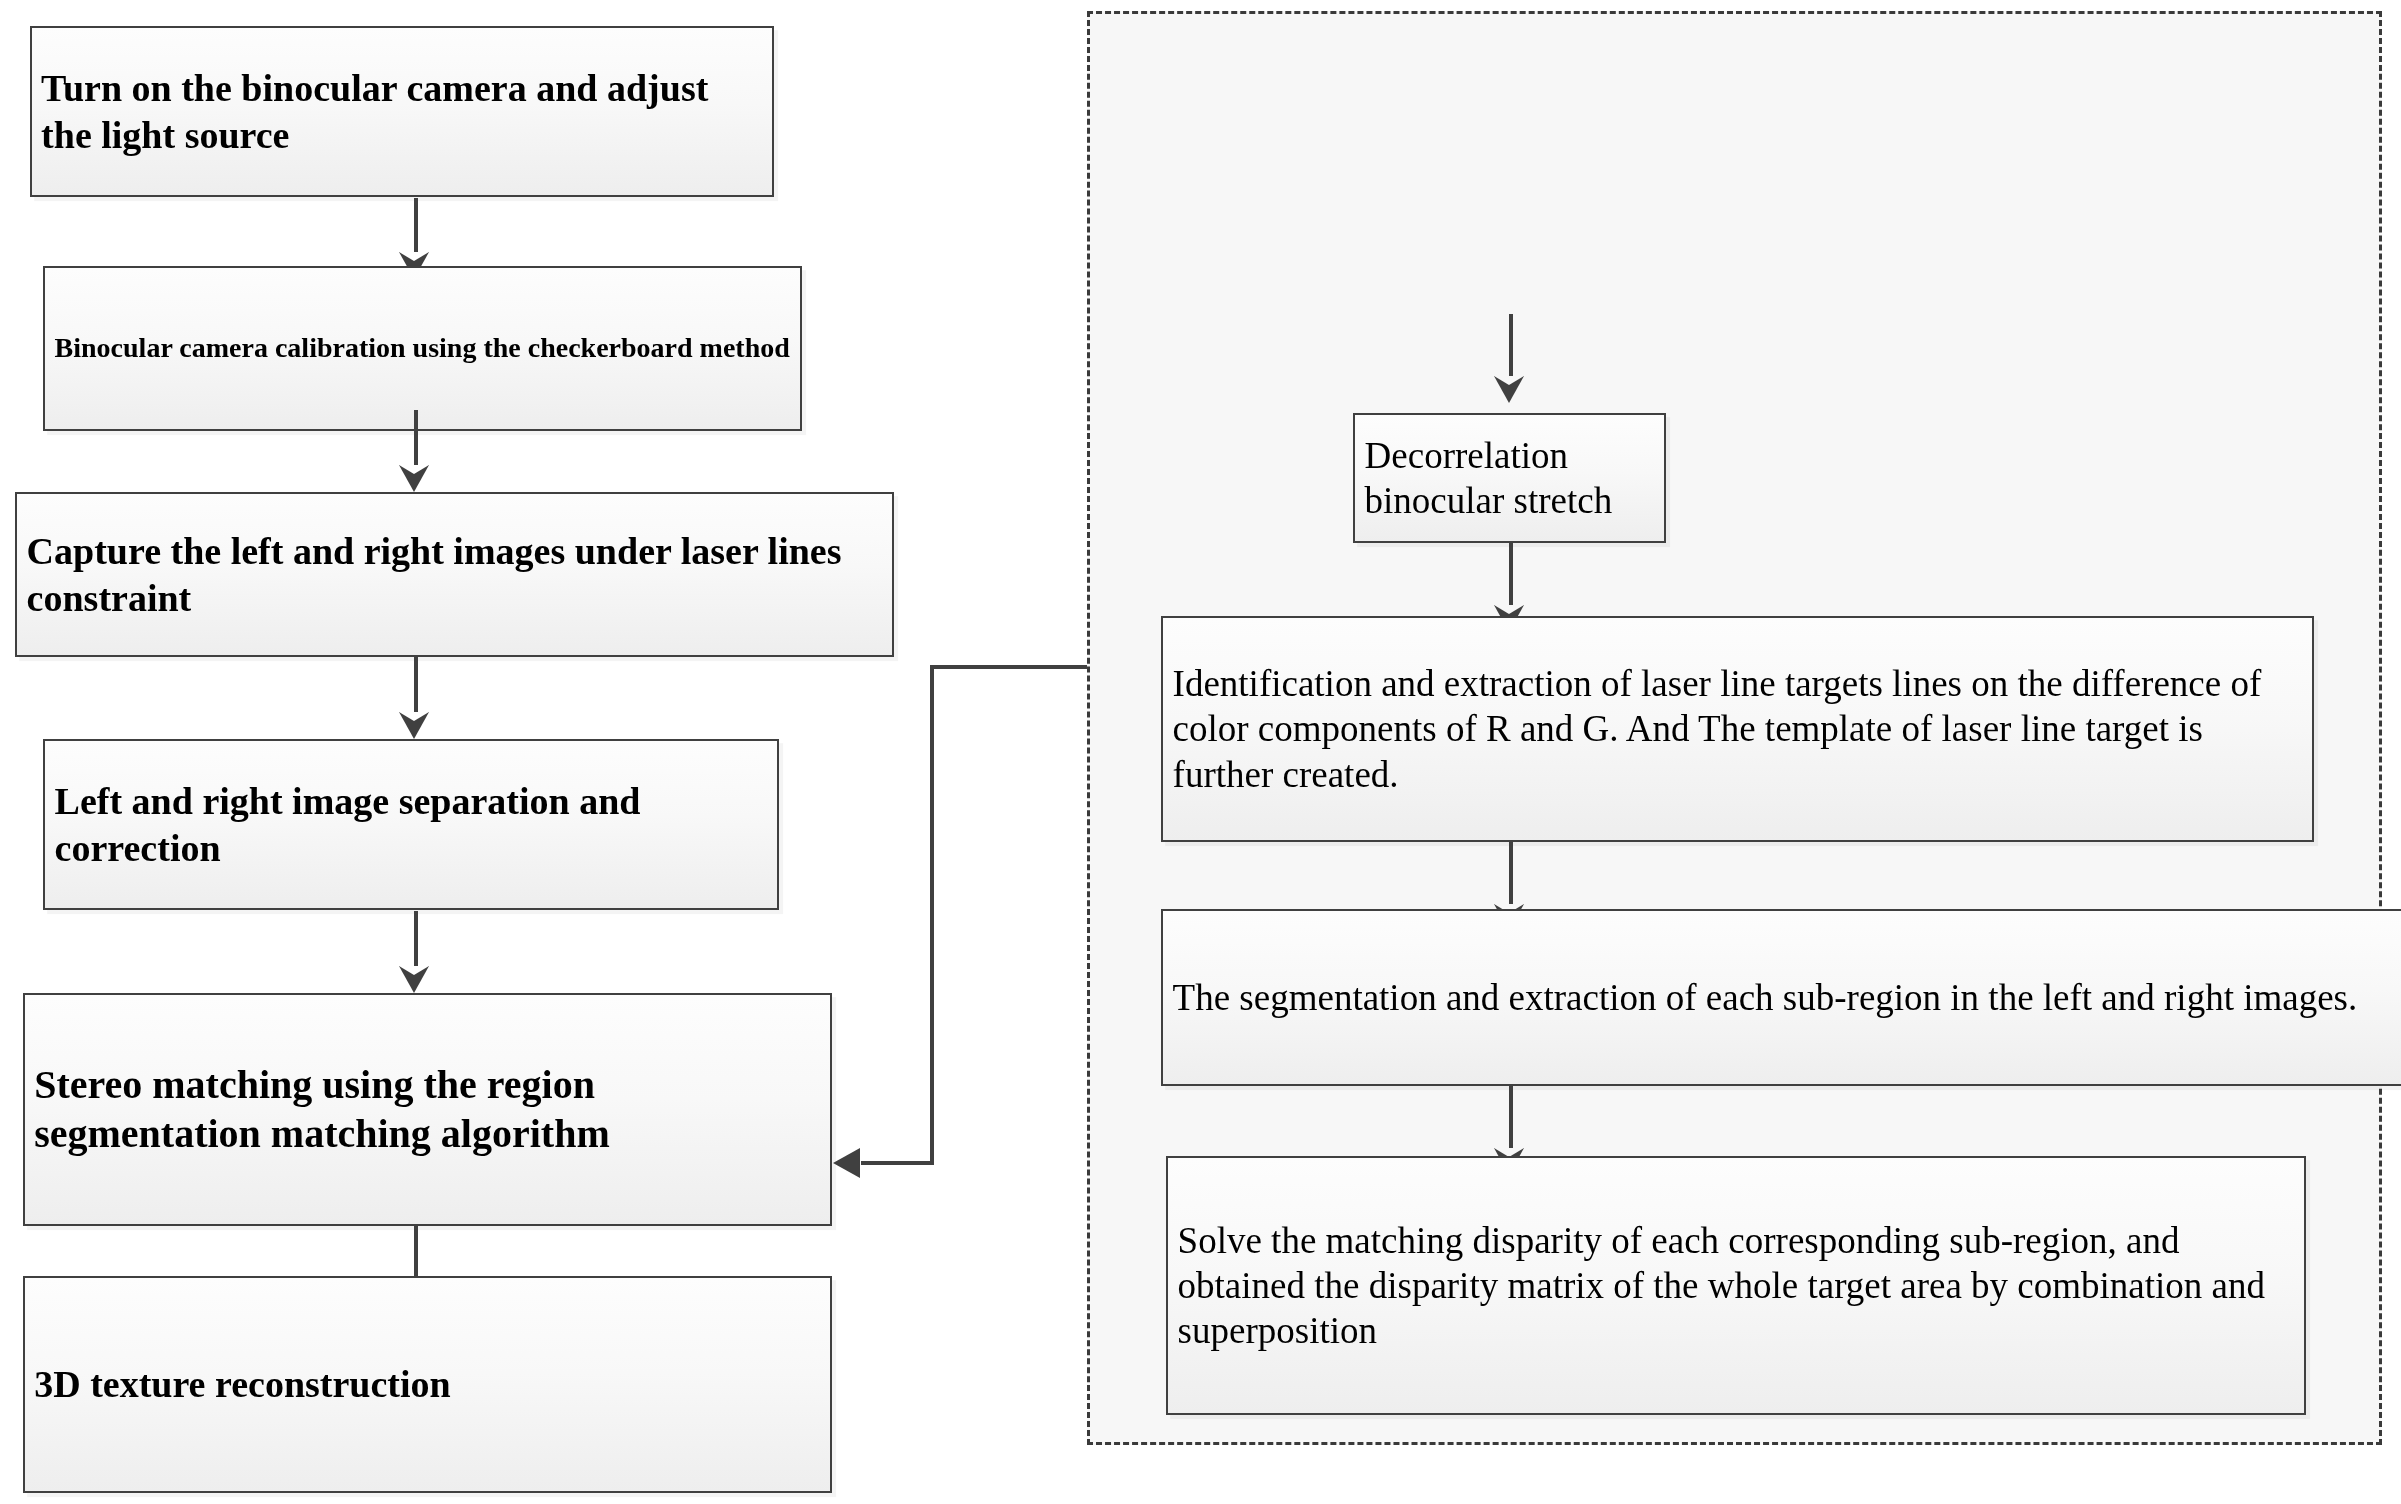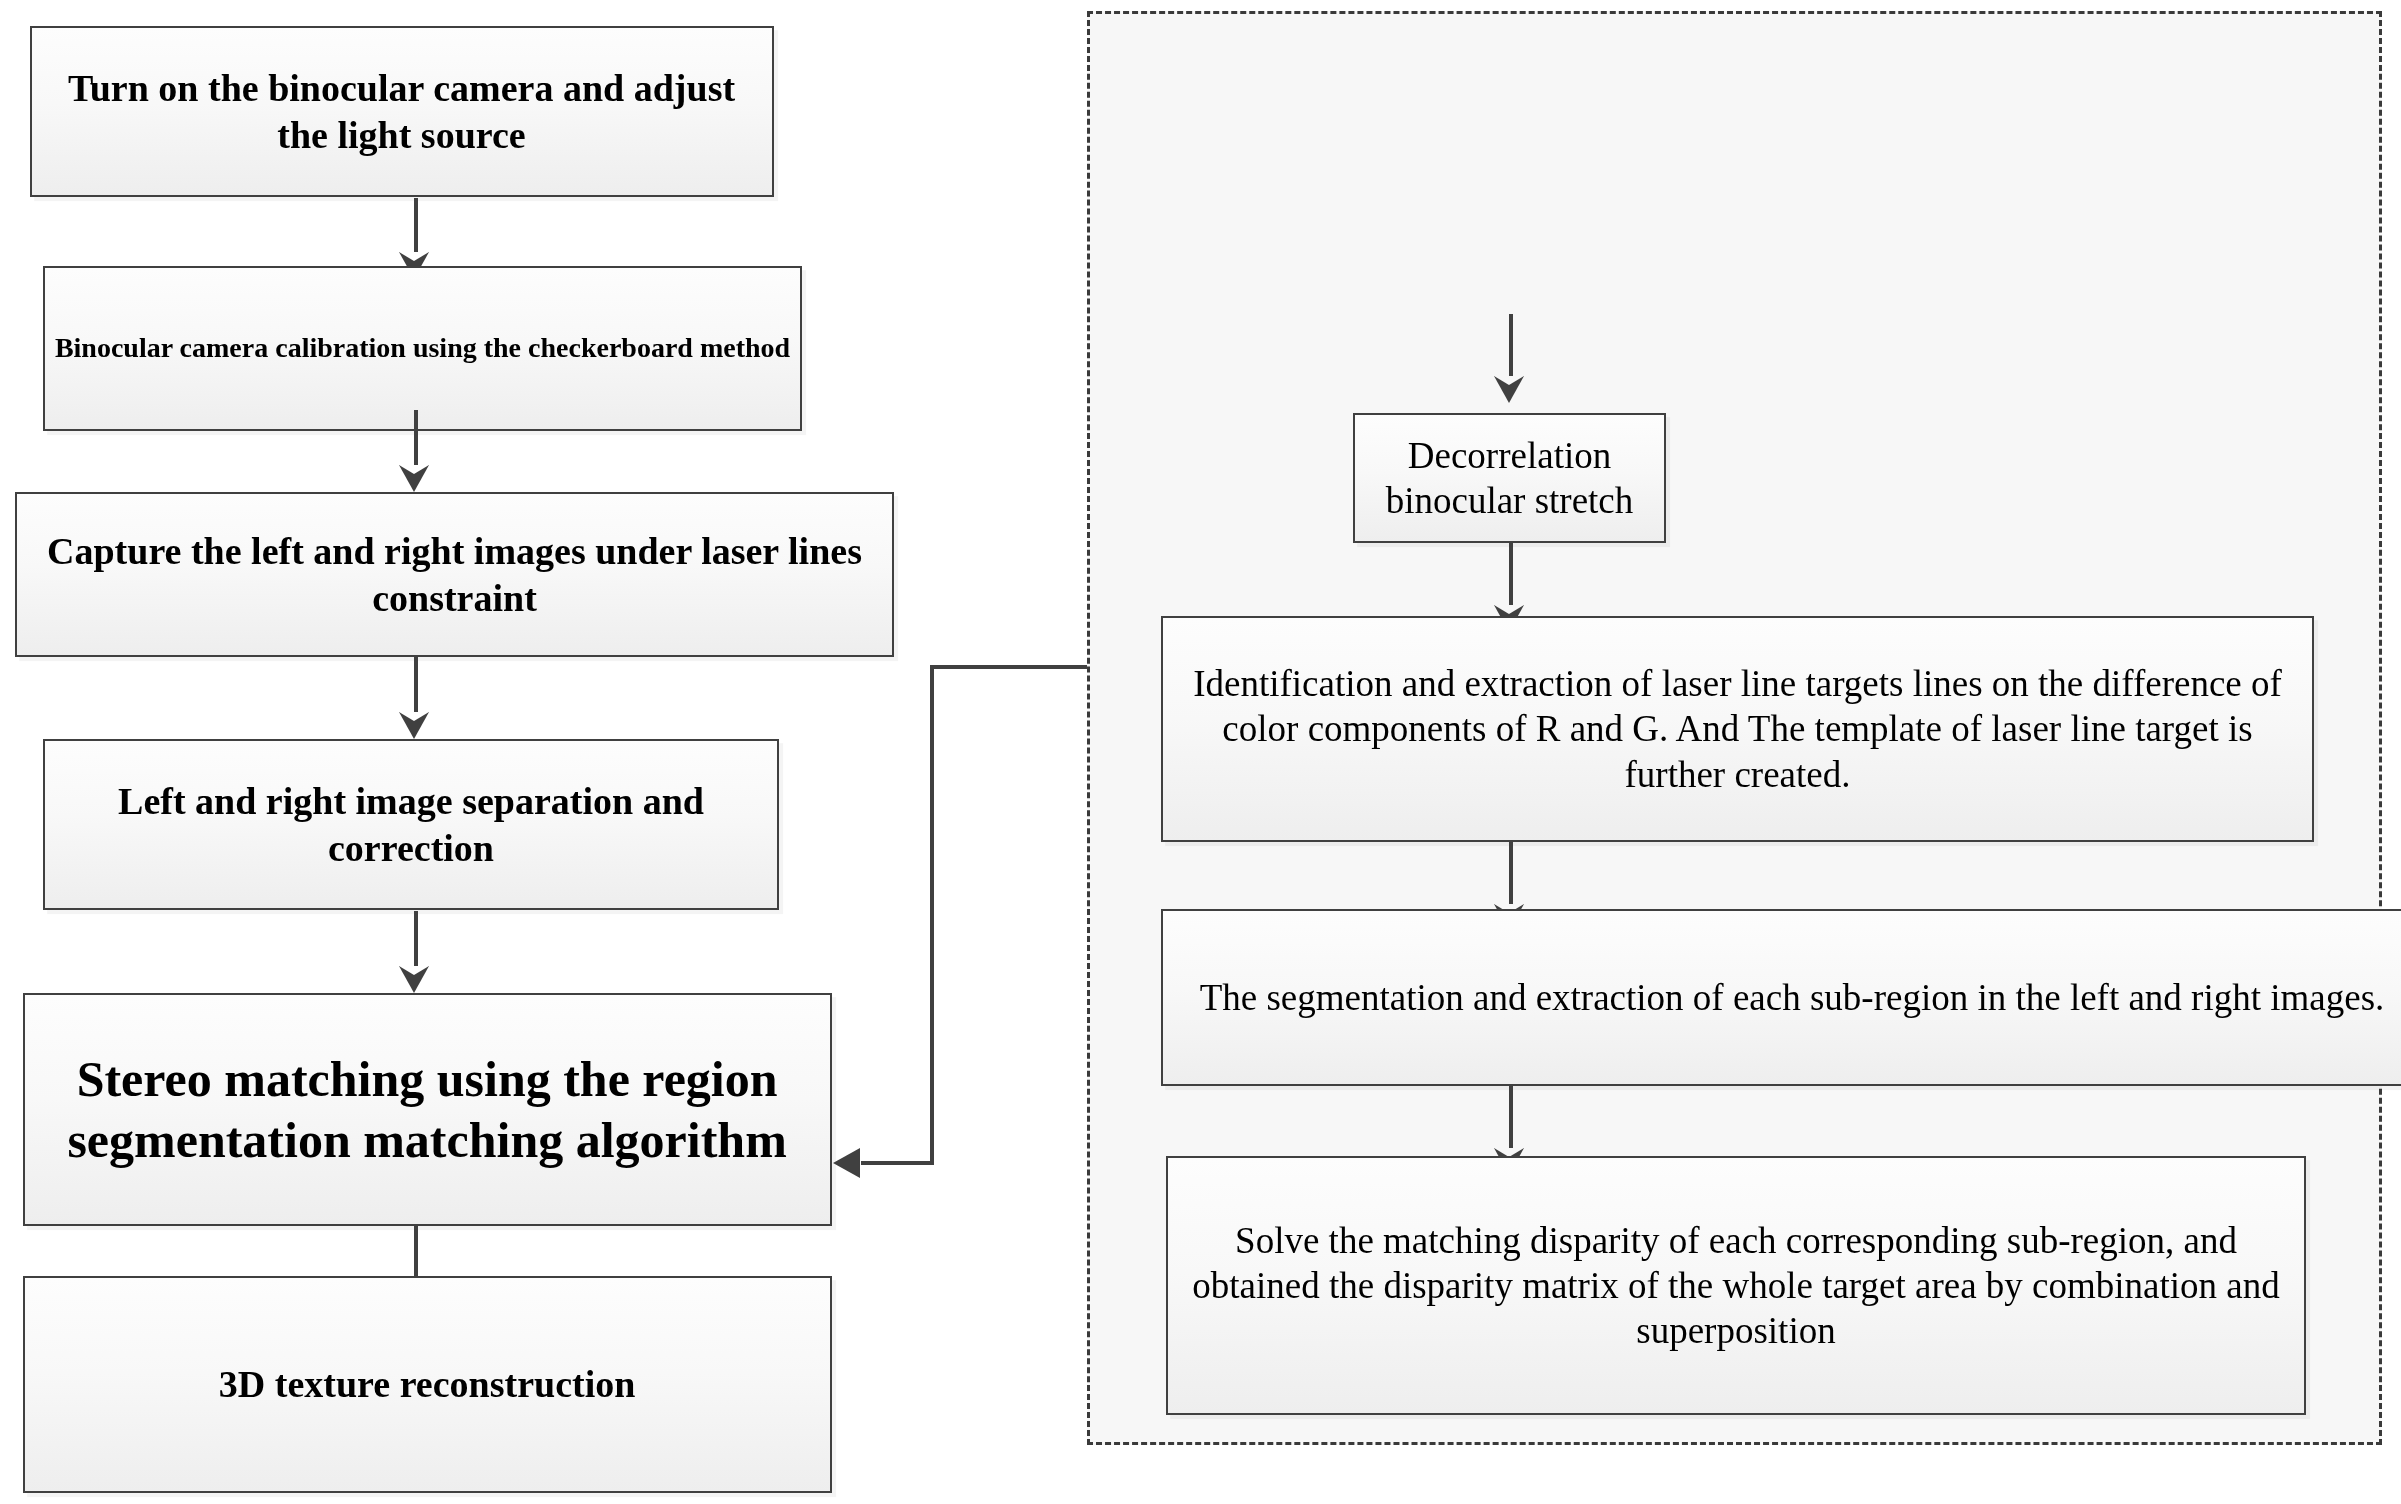--- a/index.html
+++ b/index.html
@@ -27,21 +27,21 @@
   
   .node {
     position: absolute;
     box-sizing: border-box;
     border: 2.7px solid #404040;
     background: linear-gradient(180deg, #fdfdfd 0%, #f8f8f8 45%, #eeeeee 100%);
     box-shadow: 4.1px 4.1px 0 rgba(0,0,0,0.045);
     display: flex;
     align-items: center;
     justify-content: center;
-    text-align: center;
+    text-align: left;
     color: #000000;
     line-height: 1.22;
     padding: 2.7px 9.6px;
   }
   .node .txt {
     display: block;
     width: 100%;
   }
   .node.bold .txt { font-weight: bold; }
 
@@ -109,21 +109,21 @@
   <div class="arrow-notch" style="left:399px; top:712px;"></div>
 
   <div class="node bold" style="left:43px; top:739px; width:736px; height:171px; font-size:38px;">
     <span class="txt">Left and right image separation and correction</span>
   </div>
 
   <div class="vline" style="left:414px; top:911px; height:65px;"></div>
   <div class="arrow-down" style="left:399px; top:966px;"></div>
   <div class="arrow-notch" style="left:399px; top:966px;"></div>
 
-  <div class="node bold" style="left:22.6px; top:993px; width:809px; height:233px; font-size:50px;">
+  <div class="node bold" style="left:22.6px; top:993px; width:809px; height:233px; font-size:40px;">
     <span class="txt">Stereo matching using the region segmentation matching algorithm</span>
   </div>
 
   <div class="vline" style="left:414px; top:1226px; height:62px;"></div>
   <div class="arrow-down" style="left:399px; top:1284px;"></div>
   <div class="arrow-notch" style="left:399px; top:1284px;"></div>
 
   <div class="node bold" style="left:22.6px; top:1276px; width:809px; height:217px; font-size:38px;">
     <span class="txt">3D texture reconstruction</span>
   </div>

